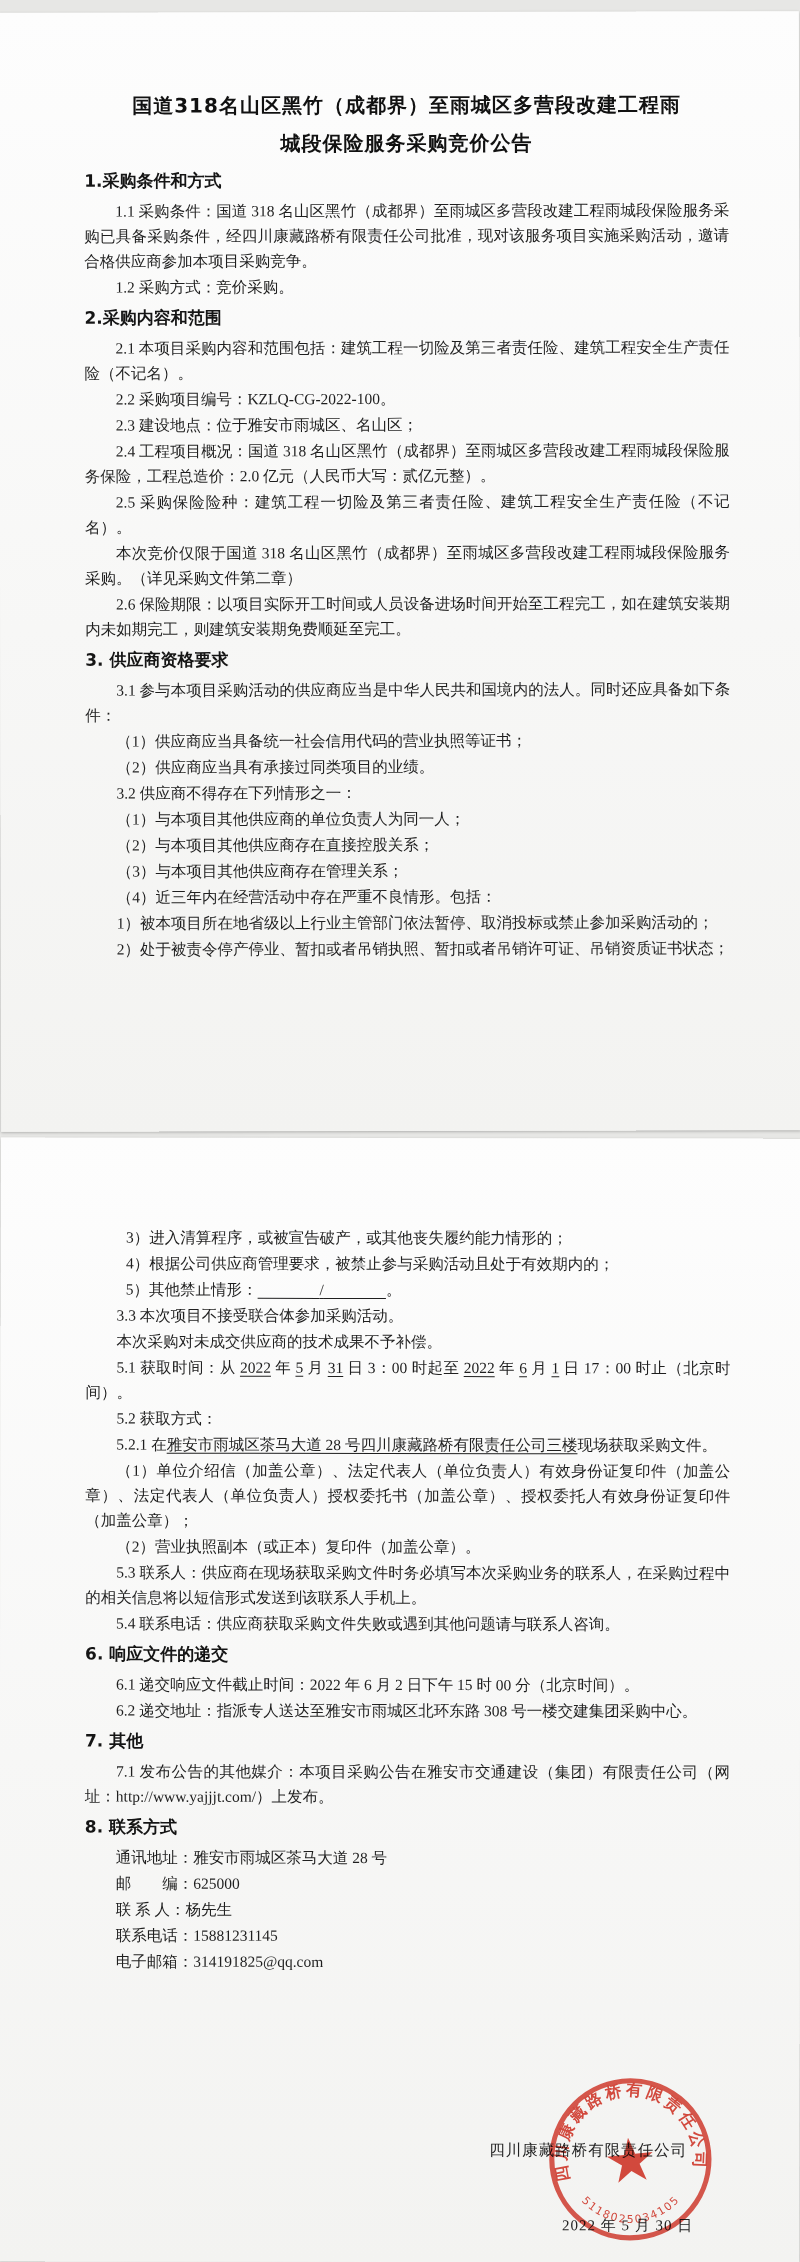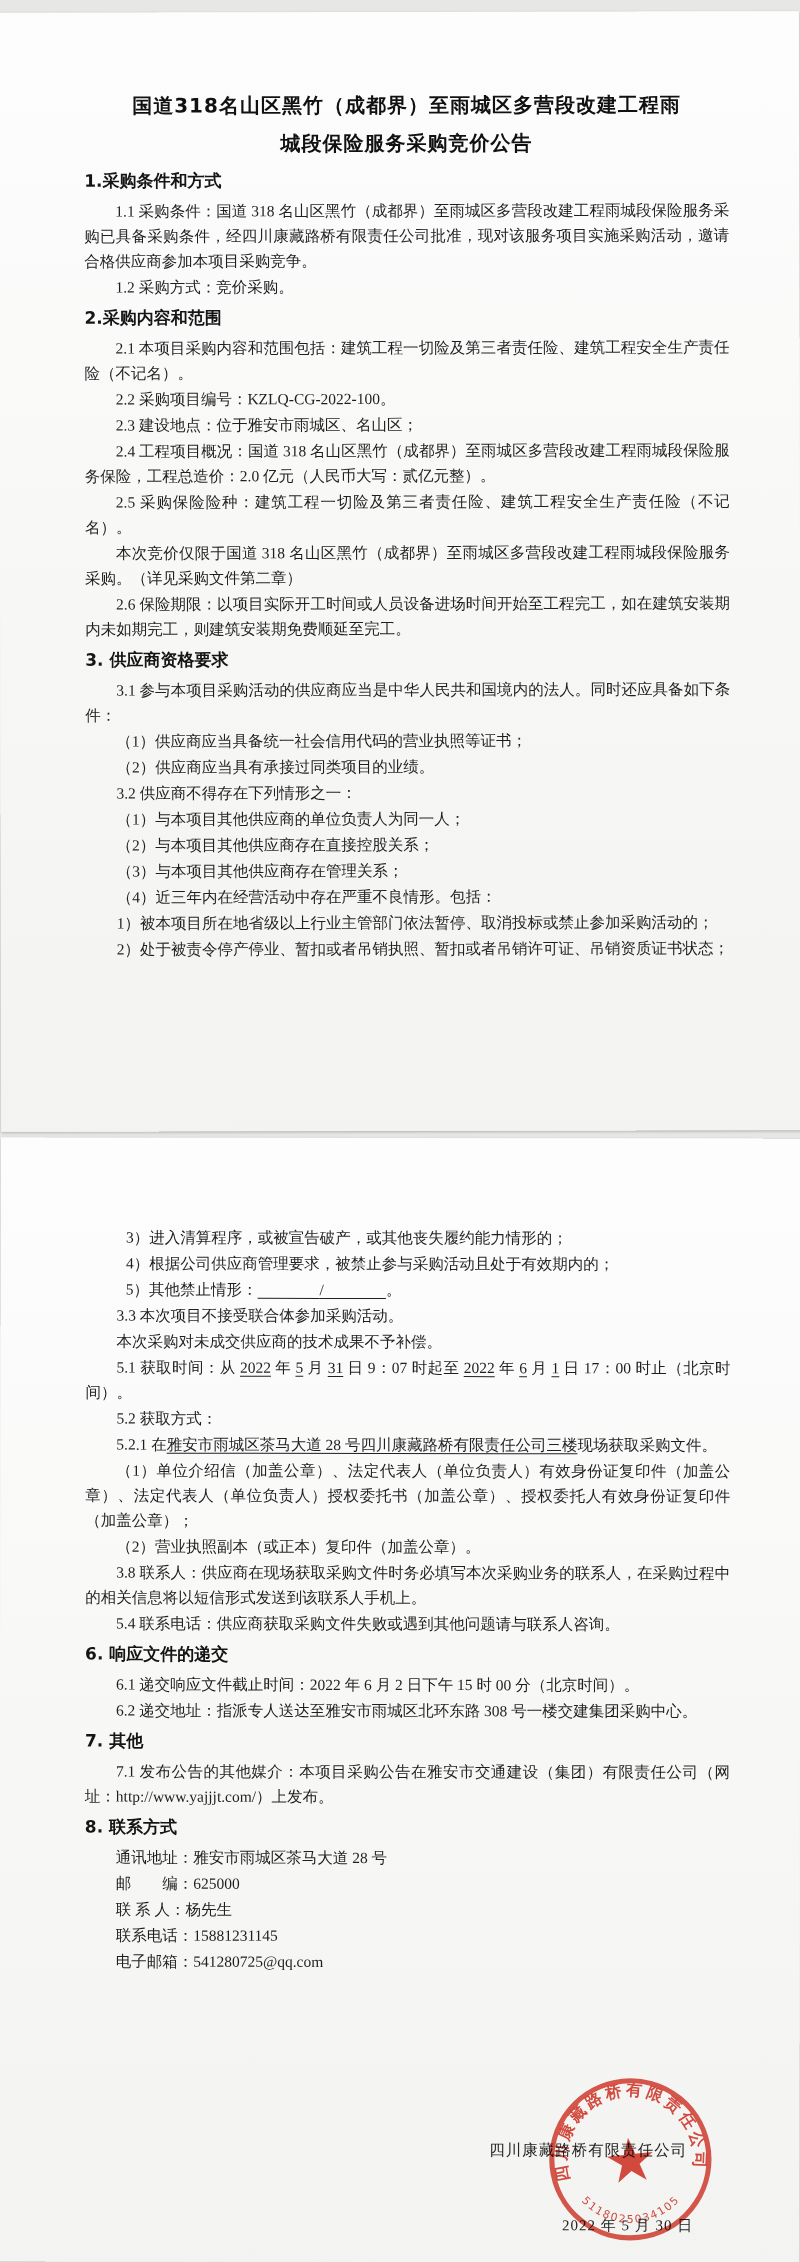--- a/index.html
+++ b/index.html
@@ -78,38 +78,38 @@
     </div>
 </div>
 
 <div class="page" id="page2">
   <div class="content">
       <div class="blk pi">3）进入清算程序，或被宣告破产，或其他丧失履约能力情形的；</div>
       <div class="blk pi">4）根据公司供应商管理要求，被禁止参与采购活动且处于有效期内的；</div>
       <div class="blk pi"><span>5）其他禁止情形：</span><span class="u">　　　　</span><span class="u">/</span><span class="u">　　　　</span><span>。</span></div>
       <div class="blk p">3.3 本次项目不接受联合体参加采购活动。</div>
       <div class="blk p">本次采购对未成交供应商的技术成果不予补偿。</div>
-      <div class="blk p"><span>5.1 获取时间：从 </span><span class="u">2022</span><span> 年 </span><span class="u">5</span><span> 月 </span><span class="u">31</span><span> 日 9：07 时起至 </span><span class="u">2022</span><span> 年 </span><span class="u">6</span><span> 月 </span><span class="u">1</span><span> 日 17：00 时止（北京时间）。</span></div>
+      <div class="blk p"><span>5.1 获取时间：从 </span><span class="u">2022</span><span> 年 </span><span class="u">5</span><span> 月 </span><span class="u">31</span><span> 日 3：00 时起至 </span><span class="u">2022</span><span> 年 </span><span class="u">6</span><span> 月 </span><span class="u">1</span><span> 日 17：00 时止（北京时间）。</span></div>
       <div class="blk p">5.2 获取方式：</div>
       <div class="blk p"><span>5.2.1 在</span><span class="u">雅安市雨城区茶马大道 28 号四川康藏路桥有限责任公司三楼</span><span>现场获取采购文件。</span></div>
       <div class="blk p">（1）单位介绍信（加盖公章）、法定代表人（单位负责人）有效身份证复印件（加盖公章）、法定代表人（单位负责人）授权委托书（加盖公章）、授权委托人有效身份证复印件（加盖公章）；</div>
       <div class="blk p">（2）营业执照副本（或正本）复印件（加盖公章）。</div>
-      <div class="blk p">3.8 联系人：供应商在现场获取采购文件时务必填写本次采购业务的联系人，在采购过程中的相关信息将以短信形式发送到该联系人手机上。</div>
+      <div class="blk p">5.3 联系人：供应商在现场获取采购文件时务必填写本次采购业务的联系人，在采购过程中的相关信息将以短信形式发送到该联系人手机上。</div>
       <div class="blk p">5.4 联系电话：供应商获取采购文件失败或遇到其他问题请与联系人咨询。</div>
       <div class="blk h">6. 响应文件的递交</div>
       <div class="blk p">6.1 递交响应文件截止时间：2022 年 6 月 2 日下午 15 时 00 分（北京时间）。</div>
       <div class="blk p">6.2 递交地址：指派专人送达至雅安市雨城区北环东路 308 号一楼交建集团采购中心。</div>
       <div class="blk h">7. 其他</div>
       <div class="blk p">7.1 发布公告的其他媒介：本项目采购公告在雅安市交通建设（集团）有限责任公司（网址：http://www.yajjjt.com/）上发布。</div>
       <div class="blk h">8. 联系方式</div>
       <div class="blk p">通讯地址：雅安市雨城区茶马大道 28 号</div>
       <div class="blk p">邮　　编：625000</div>
       <div class="blk p">联 系 人：杨先生</div>
       <div class="blk p">联系电话：15881231145</div>
-      <div class="blk p">电子邮箱：541280725@qq.com</div>
+      <div class="blk p">电子邮箱：314191825@qq.com</div>
     </div>
 
   <div class="sig" id="sigCompany">四川康藏路桥有限责任公司</div>
   <div class="sig" id="sigDate">2022 年 5 月 30 日</div>
 
   <svg class="seal" viewBox="0 0 180 180">
     <circle cx="90" cy="90" r="76" fill="none" stroke="#d8382b" stroke-width="5" opacity="0.92"></circle>
     <defs>
       <path id="sealTopArc" d="M 30.1 106 A 62 62 0 1 1 149.9 106" fill="none"></path>
       <path id="sealBottomArc" d="M 36.6 122 A 63 63 0 0 0 143.4 122" fill="none"></path>

